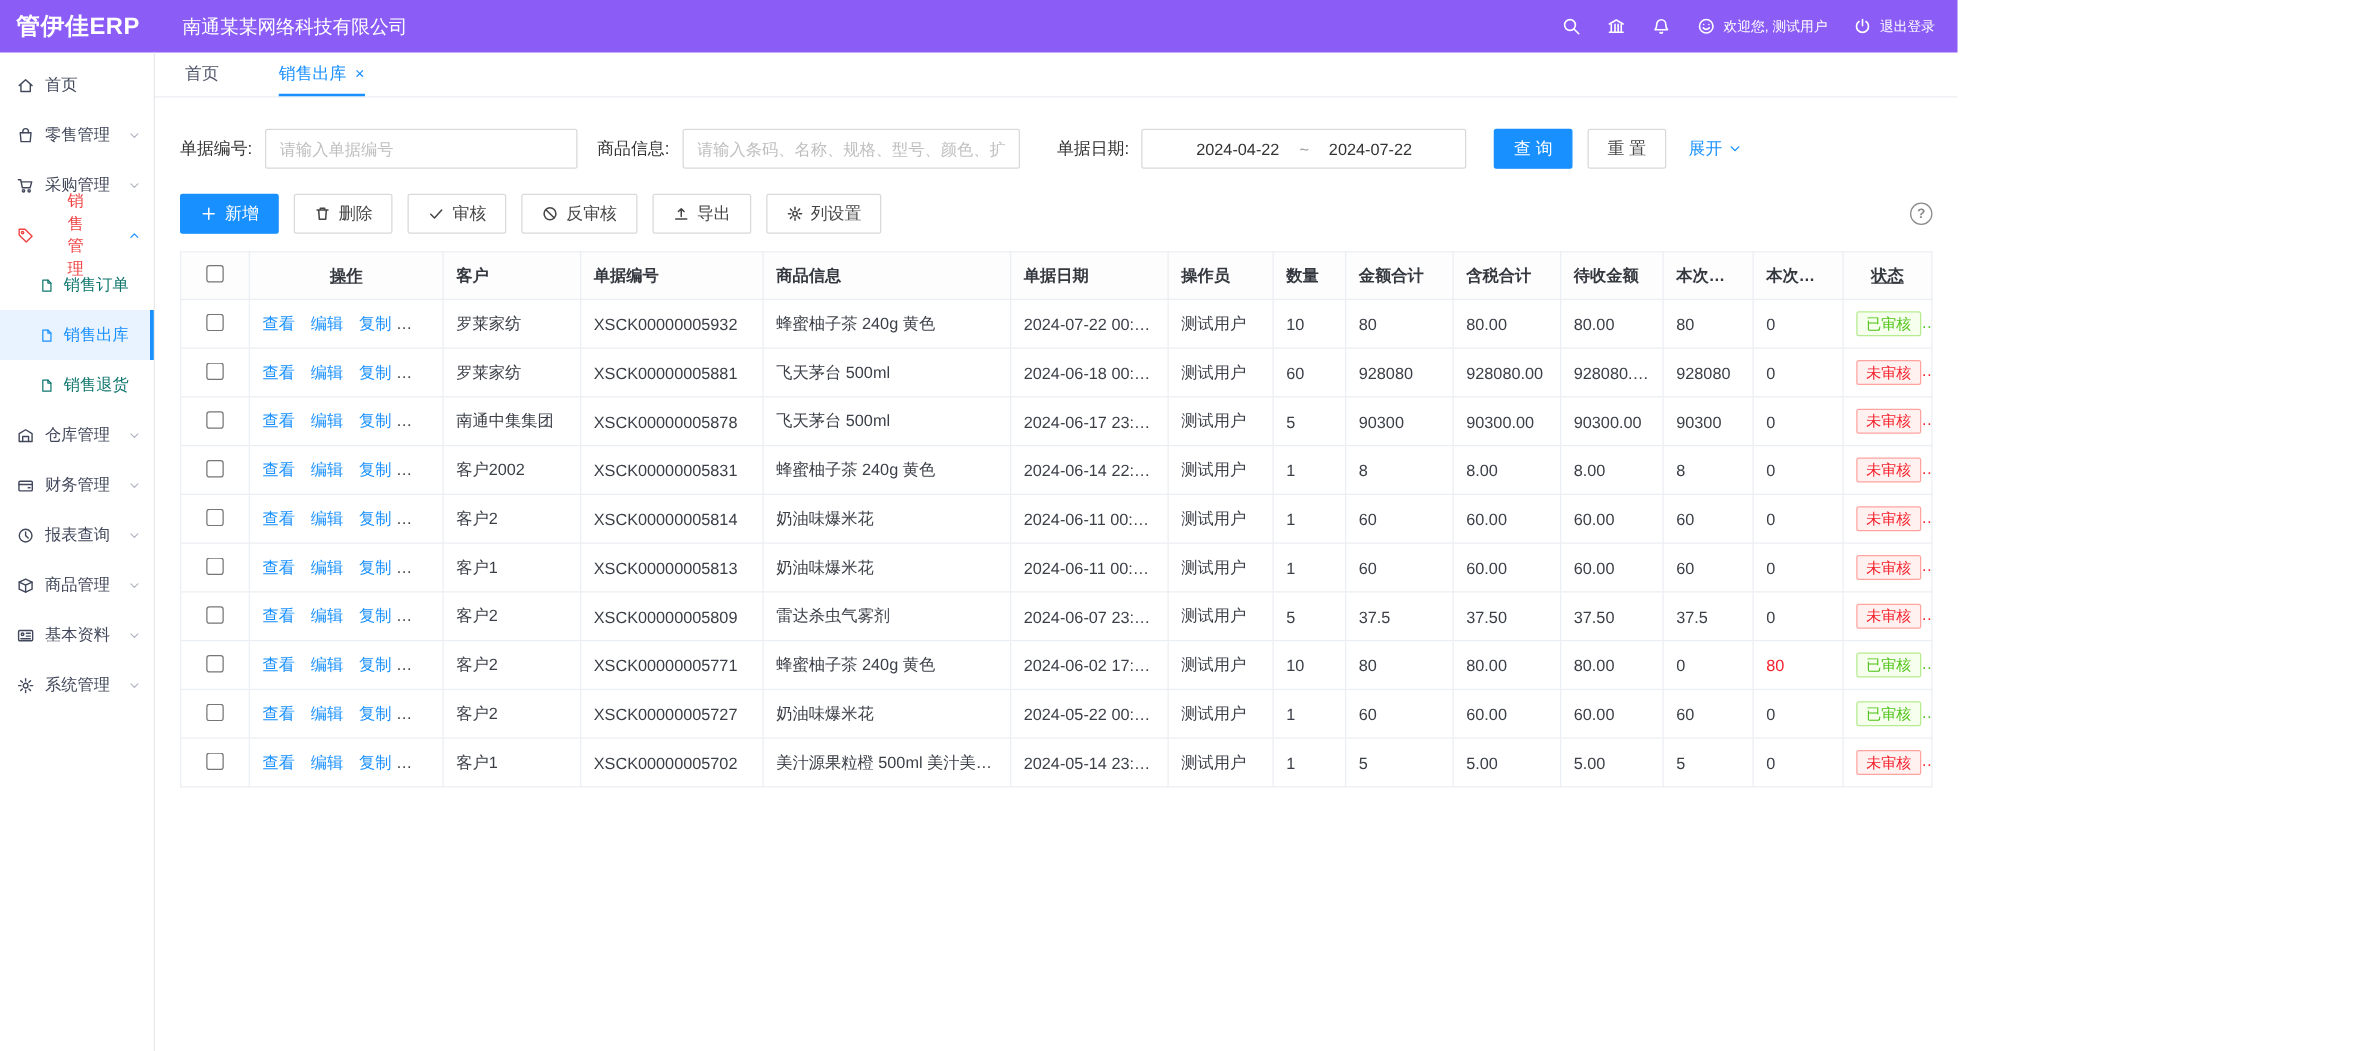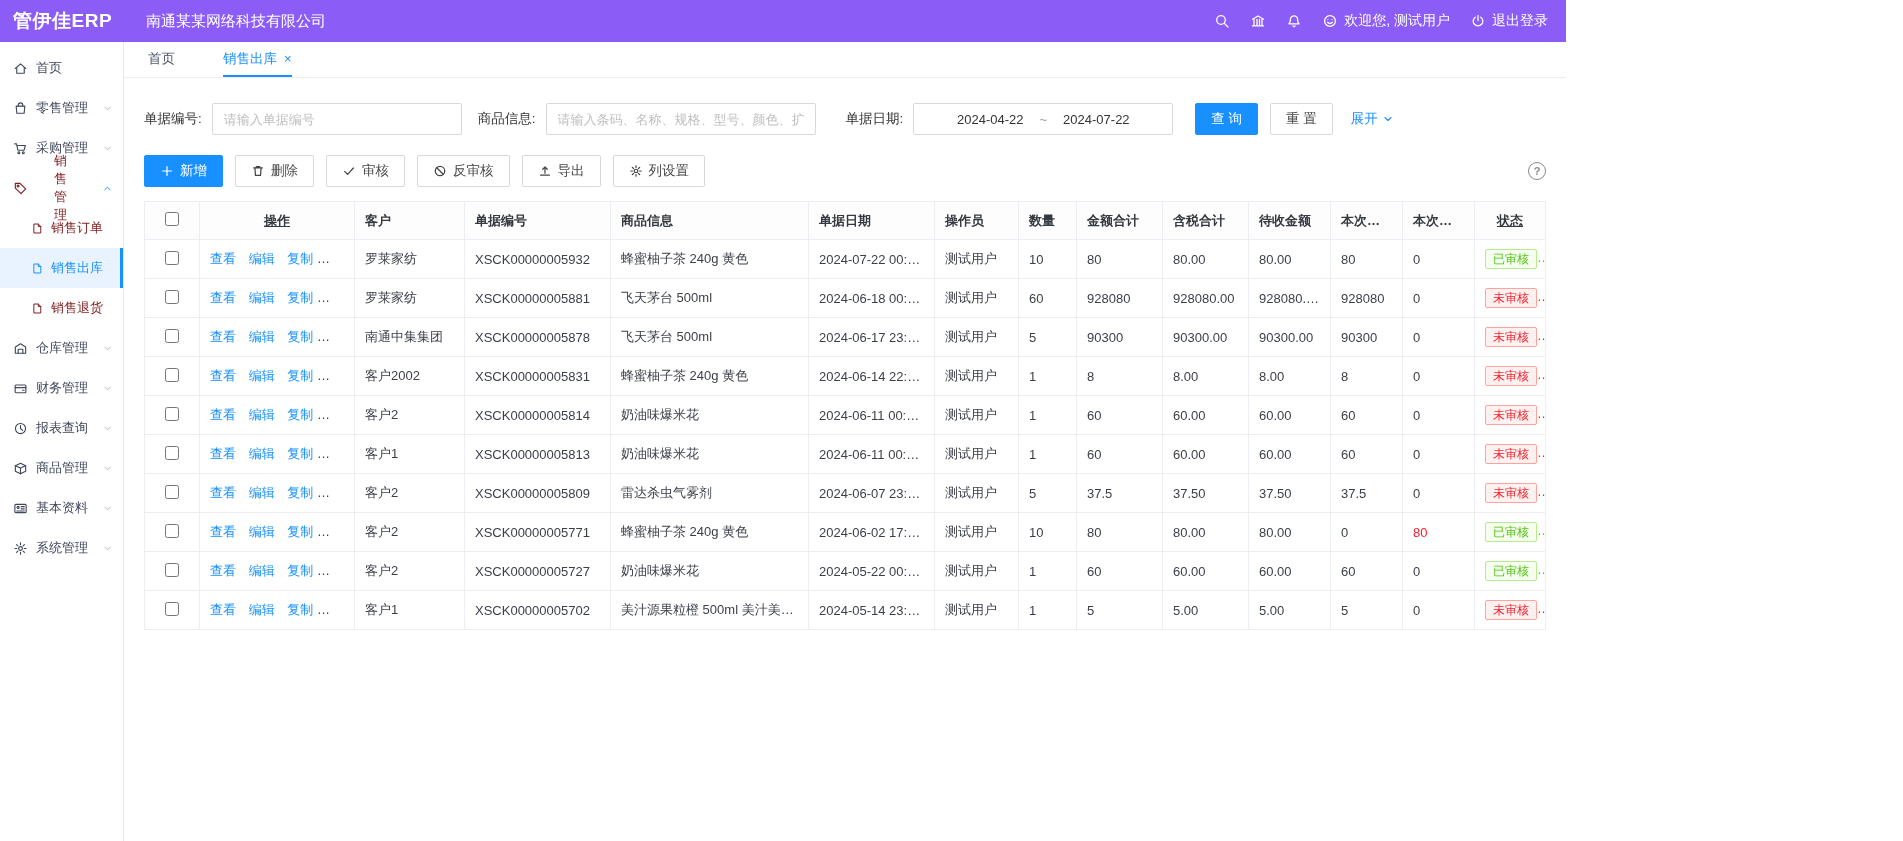--- a/index.html
+++ b/index.html
@@ -4,34 +4,34 @@
 <style>
   * { box-sizing: border-box; margin: 0; padding: 0; }
   html,body { width:1903px; height:841px; background:#ffffff;
     font-family:"Liberation Sans","DejaVu Sans",sans-serif; font-size:13px; color:#333; }
   .app { width:1566px; }
 
   
   .topbar { height:42px; background:#8b5cf6; display:flex; align-items:center; color:#fff; }
   .logo { width:124px; padding-left:13px; font-size:19px; font-weight:bold; letter-spacing:.5px; }
   .company { font-size:15px; margin-left:22px; }
-  .top-right { margin-left:auto; display:flex; align-items:center; gap:20px; padding-right:18px; font-size:14px; }
+  .top-right { margin-left:auto; display:flex; align-items:center; gap:20px; padding-right:18px; font-size:11px; }
   .topbar svg { width:16px; height:16px; stroke:#fff; fill:none; stroke-width:1.3; stroke-linecap:round; stroke-linejoin:round; }
   .top-group { display:flex; align-items:center; gap:6px; cursor:pointer; }
 
   
   .body { display:flex; min-height:799px; }
   .sidebar { width:124px; border-right:1px solid #e6e8eb; padding-top:6px; flex:none; }
   .side-item { height:40px; display:flex; align-items:center; gap:8px; padding:0 10px 0 13px; color:#41485b; cursor:pointer; }
   .side-item .slabel { flex:1; }
   .sicon { width:15px; height:15px; flex:none; stroke:currentColor; fill:none; stroke-width:1.2; stroke-linecap:round; stroke-linejoin:round; }
   .chev { width:11px; height:11px; stroke:#b0b5c0; fill:none; stroke-width:1.4; stroke-linecap:round; stroke-linejoin:round; flex:none; }
-  .side-item.active-parent { color:#7f1d1d;gap:26px; }
+  .side-item.active-parent { color:#ef4444;gap:26px; }
   .side-item.active-parent .chev { stroke:#1890ff; }
-  .sub-item { height:40px; display:flex; align-items:center; gap:7px; padding-left:31px; color:#7f1d1d; cursor:pointer; }
+  .sub-item { height:40px; display:flex; align-items:center; gap:7px; padding-left:31px; color:#0f766e; cursor:pointer; }
   .dicon { width:13px; height:13px; stroke:currentColor; fill:none; stroke-width:1.2; stroke-linecap:round; stroke-linejoin:round; flex:none; }
   .sub-item.active { background:#e8f3ff; color:#1890ff; border-right:3px solid #1890ff; }
 
   .main { flex:1; min-width:0; }
 
   
   .tabbar { height:36px; border-bottom:1px solid #eceef2; display:flex; align-items:stretch; padding-left:24px; gap:48px; }
   .tab { display:flex; align-items:center; gap:7px; font-size:13.5px; color:#51576b; cursor:pointer; border-bottom:2px solid transparent; }
   .tab.active { color:#1890ff; border-bottom-color:#1890ff; }
   .tab .close { font-size:13px; color:#1890ff; }

